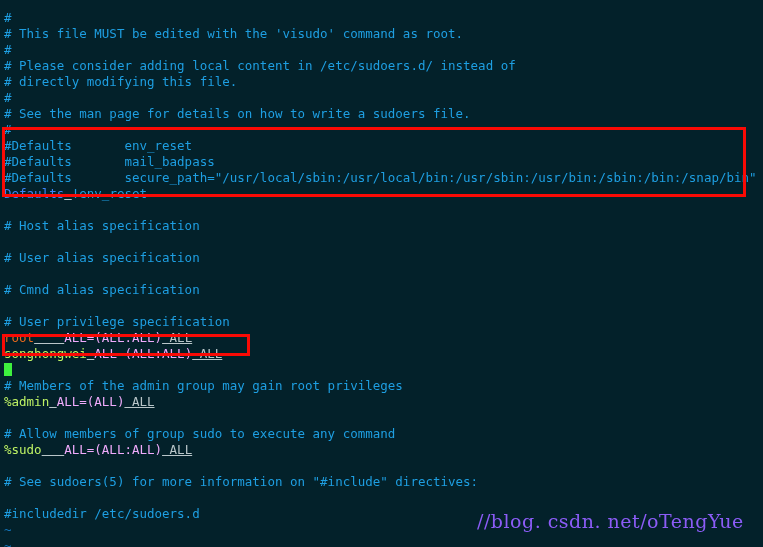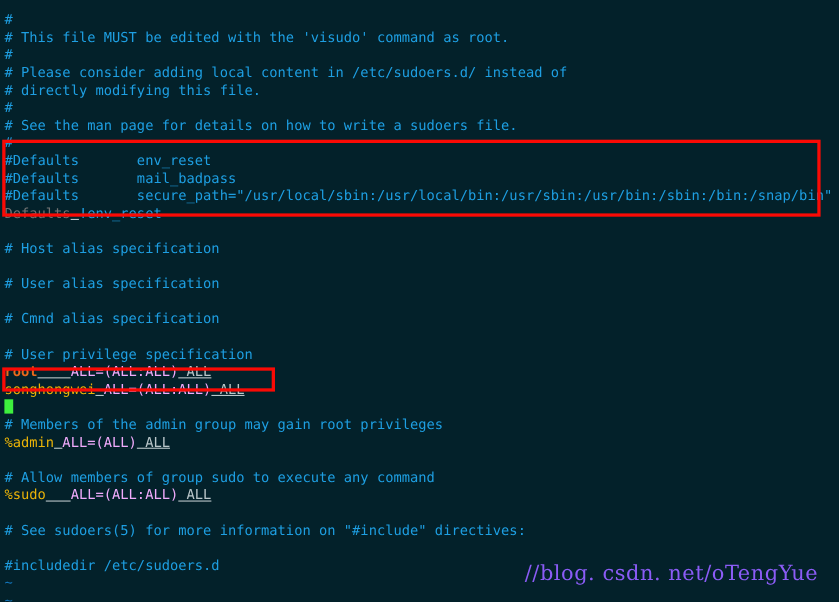--- a/index.html
+++ b/index.html
@@ -23,25 +23,25 @@
     left: 4px;
     top: 10px;
     width: 756px;
     white-space: pre;
   }
   .line {
     height: 16px;
     white-space: pre;
   }
   .cm   { color: #1e9fe2; }          
-  .ident{ color: #e86a1c; font-weight: bold; }          
-  .user { color: #eab308; text-align: right; }          
+  .ident{ color: #e86a1c; }          
+  .user { color: #bef264; text-align: right; }          
   .spec { color: #f0abfc; }          
   .plain{ color: #b9c6c9; text-decoration: underline; }          
-  .kw   { color: #737373; }          
+  .kw   { color: #3b82f6; }          
   .tilde{ color: #1273b8; }          
   .cursor {
     display: inline-block;
     width: 8px;
     height: 13px;
     background: #3ef03e;
     vertical-align: -2px;
   }
   .redbox {
     position: absolute;

